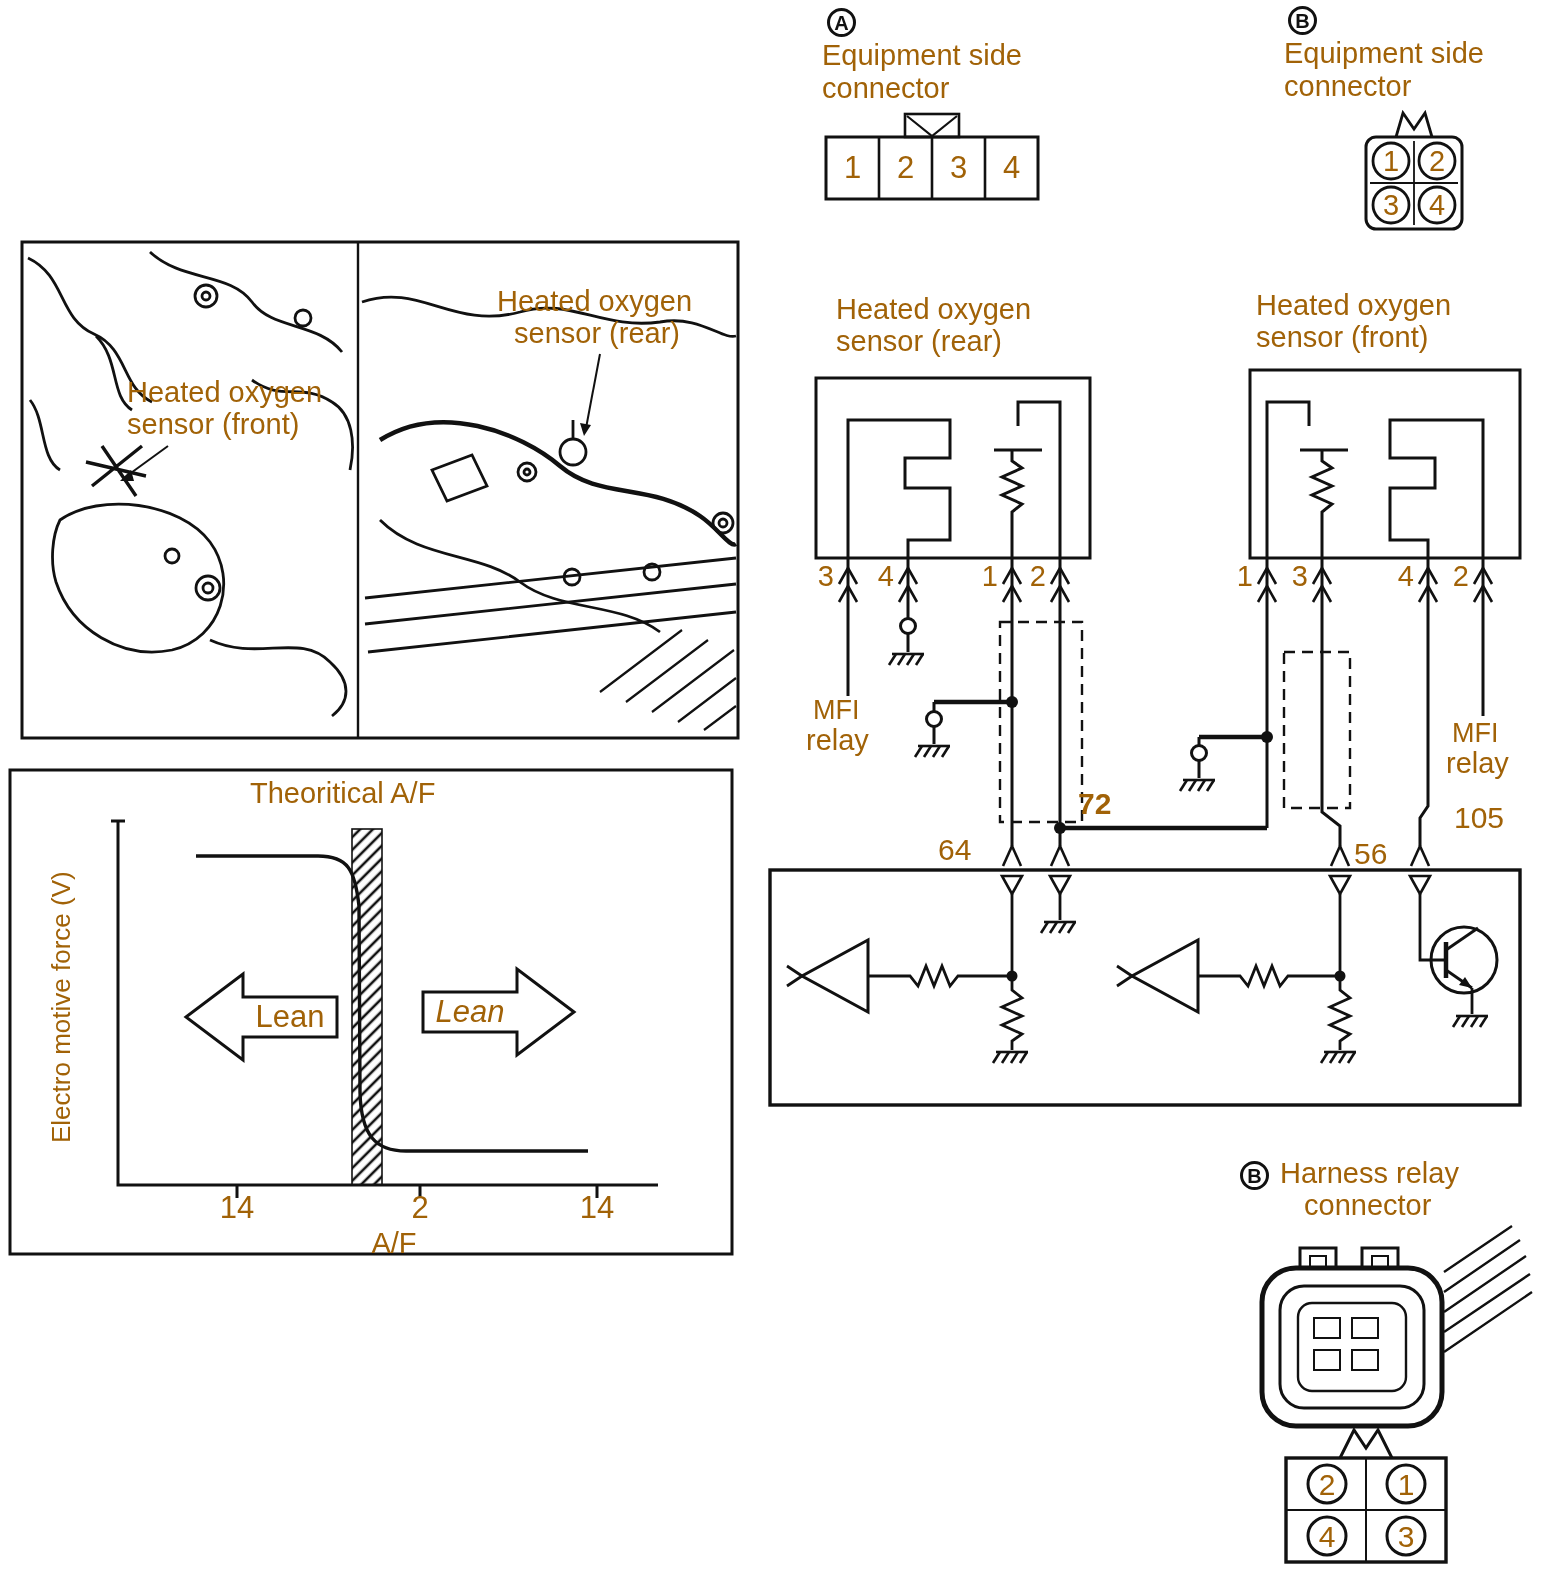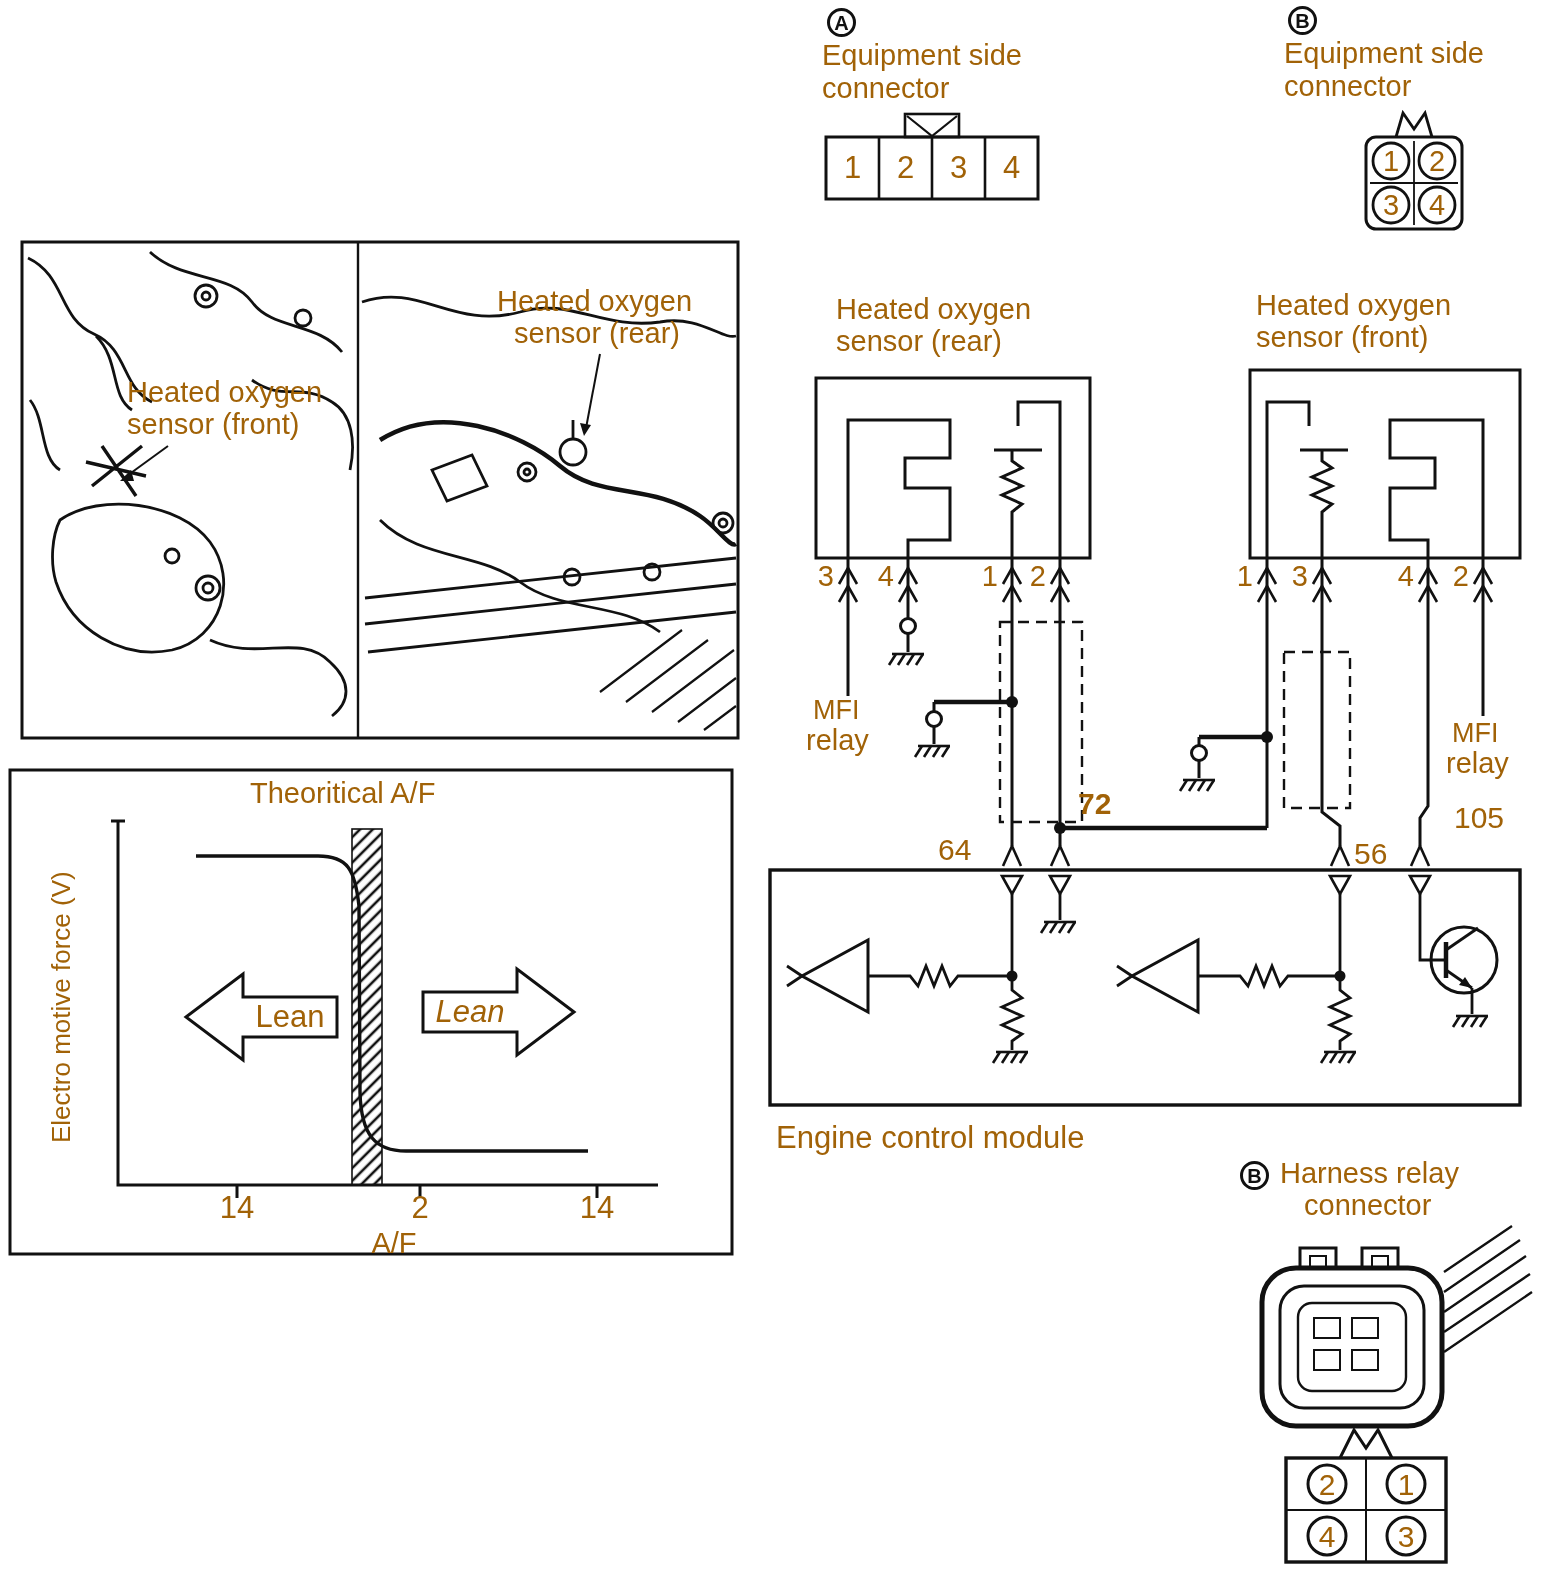--- a/index.html
+++ b/index.html
@@ -269,21 +269,20 @@
 
   <div class="lbl" style="left:813px; top:696px; font-size:27px;">MFI</div>
   <div class="lbl" style="left:806px; top:725px;">relay</div>
   <div class="lbl" style="left:1452px; top:719px; font-size:27px;">MFI</div>
   <div class="lbl" style="left:1446px; top:748px;">relay</div>
 
   <div class="lbl" style="left:938px; top:834px; font-size:30px;">64</div>
   <div class="lbl" style="left:1078px; top:788px; font-size:30px;font-weight:bold;">72</div>
   <div class="lbl" style="left:1354px; top:810px; font-size:30px;margin-top:28px;">56</div>
   <div class="lbl" style="left:1436px; top:802px; font-size:30px;margin-left:18px;">105</div>
-  <div class="lbl" style="left:776px; top:1122px; font-size:31px;">Engine control module</div>
 
   <div class="badge" style="left:1240px; top:1161px;">B</div>
   <div class="lbl" style="left:1280px; top:1158px;">Harness relay</div>
   <div class="lbl" style="left:1304px; top:1190px;">connector</div>
   <div class="lbl ctr" style="left:1308px; top:1469px; width:38px; font-size:30px;">2</div>
   <div class="lbl ctr" style="left:1387px; top:1469px; width:38px; font-size:30px;">1</div>
   <div class="lbl ctr" style="left:1308px; top:1521px; width:38px; font-size:30px;">4</div>
   <div class="lbl ctr" style="left:1387px; top:1521px; width:38px; font-size:30px;">3</div>
 
 </div>

